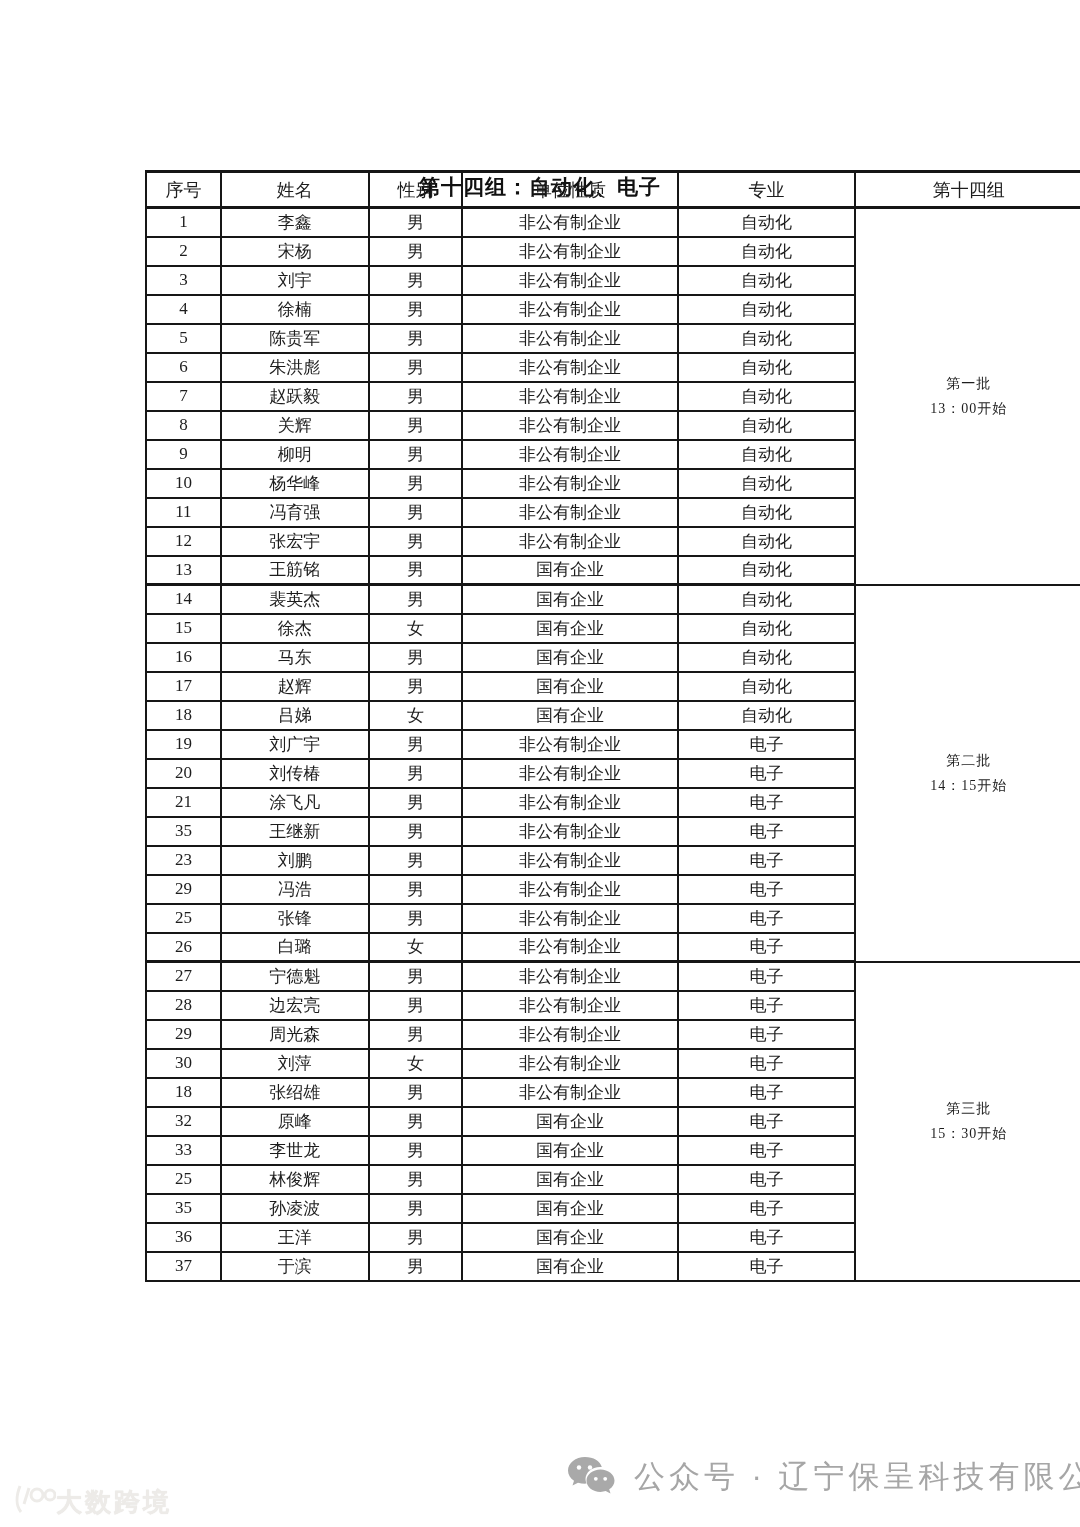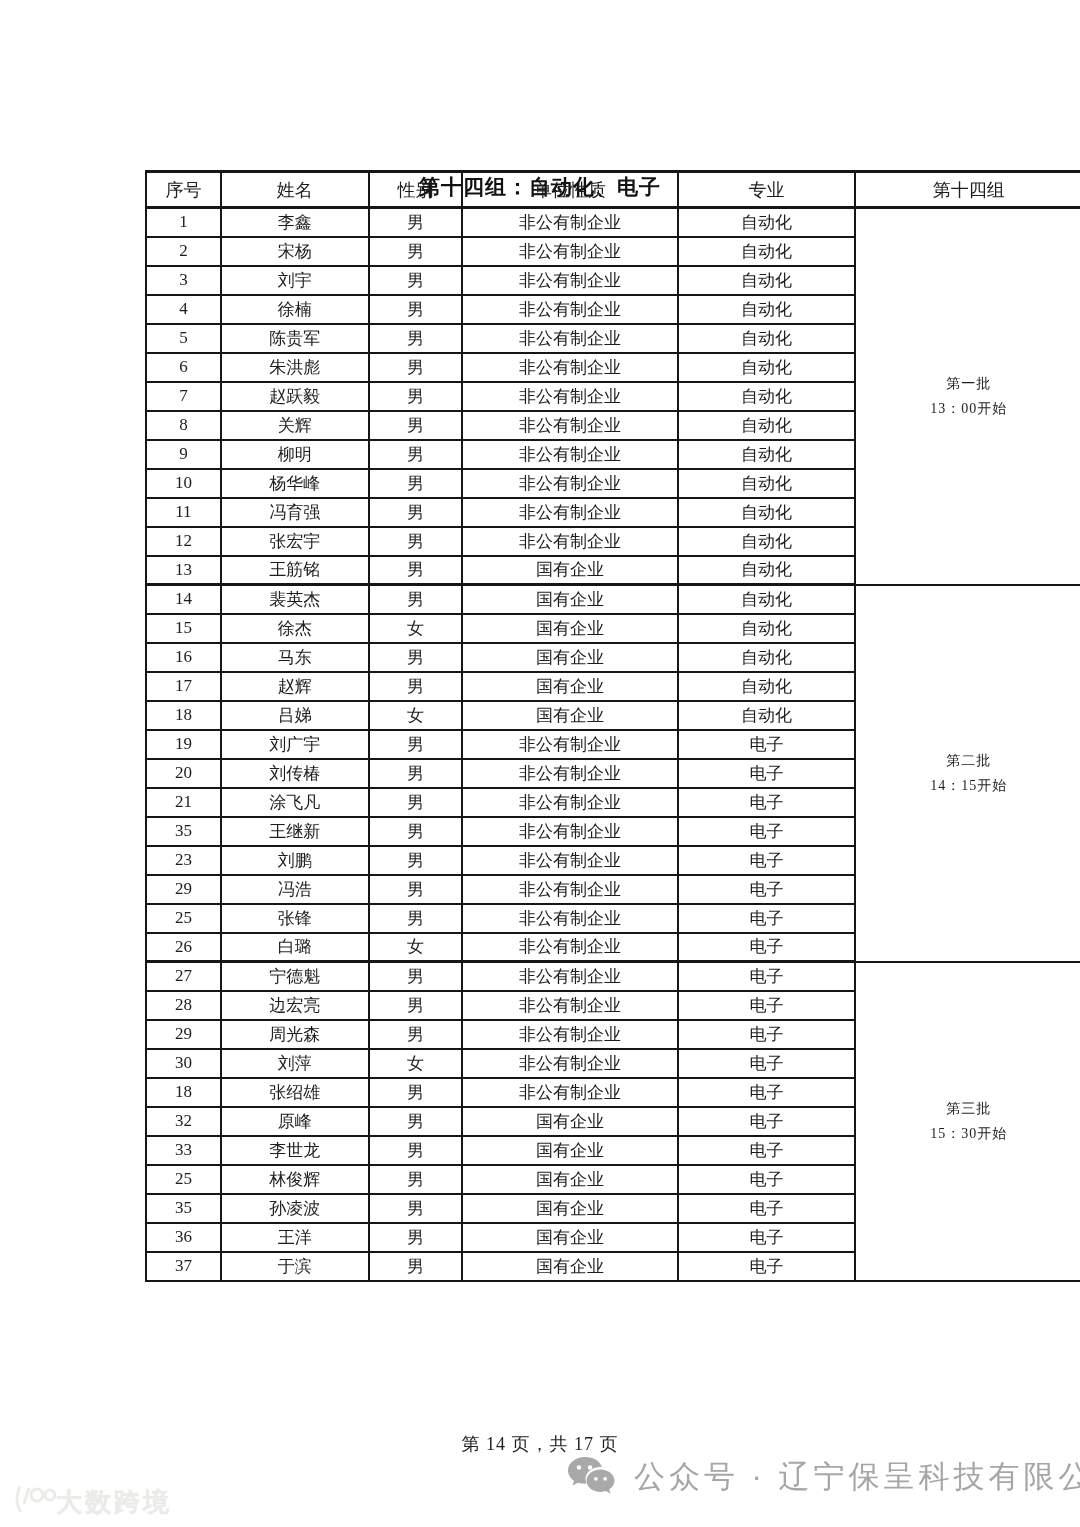--- a/index.html
+++ b/index.html
@@ -345,21 +345,20 @@
         <tr>
           <td>37</td>
           <td>于滨</td>
           <td>男</td>
           <td>国有企业</td>
           <td>电子</td>
         </tr>
       </tbody>
   </table>
 
-  <div class="page-footer">第 14 页，共 17 页</div>
 
   <div class="brand-watermark">
     <span>
       <svg width="52" height="44" viewBox="0 0 52 44">
         <g fill="#a9a9a9">
           <path d="M19 2 C9.6 2 2 8 2 15.4 c0 4.2 2.3 7.9 6 10.3 l-1.5 4.8 5.5-2.8 c2.2.6 4.6 1 7 1 .5 0 1 0 1.5-.1 -.6-1.4-1-2.9-1-4.5 0-6.8 6.5-12.2 14.5-12.2 .6 0 1.2 0 1.8.1 C34.3 6.1 27.4 2 19 2 z"></path>
           <path d="M34.5 14.5 c-7.8 0-14 5-14 11.2 0 6.2 6.2 11.2 14 11.2 1.8 0 3.6-.3 5.2-.8 l4.8 2.4-1.3-4.2 c3.2-2 5.3-5.2 5.3-8.6 0-6.2-6.2-11.2-14-11.2 z"></path>
         </g>
         <g fill="#ffffff">
           <circle cx="13" cy="12.5" r="2.2"></circle>

